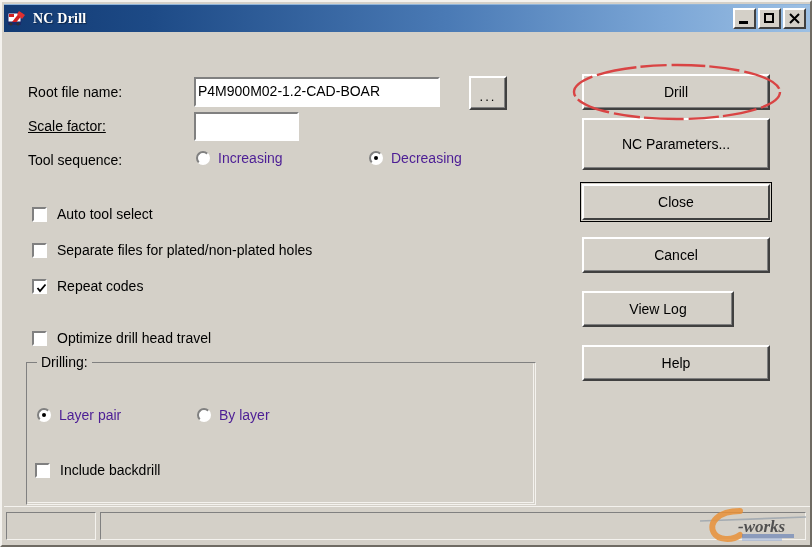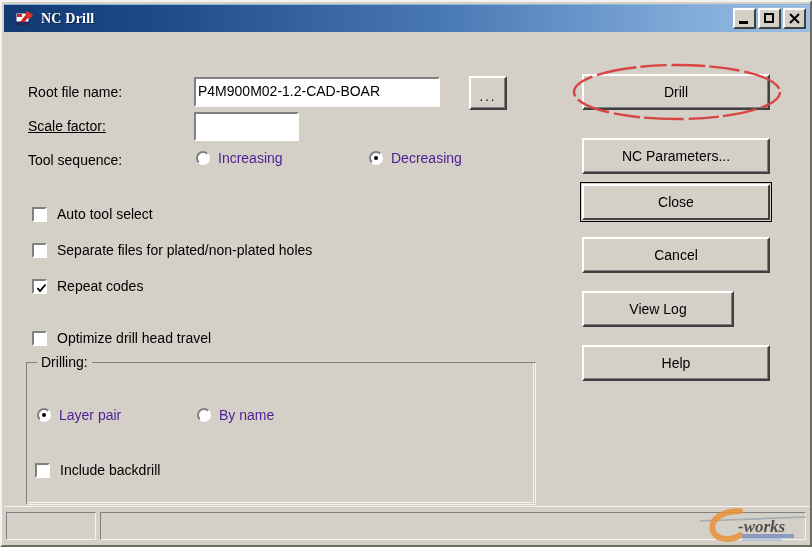--- a/index.html
+++ b/index.html
@@ -36,21 +36,21 @@
   
   .titlebar {
     position: absolute;
     left: 2px; top: 2px;
     width: 806px;
     height: 28px;
     background: linear-gradient(to right, #123a73 0%, #1d4a86 18%, #4a7ab5 55%, #7ba6d6 82%, #9dc0e4 100%);
     display: flex;
     align-items: center;
     box-sizing: border-box;
-    padding-left: 11px;
+    padding-left: 3px;
     border-top: 1px solid #8fb4da;
   }
   .title-icon {
     width: 20px;
     height: 18px;
     position: relative;
     flex: 0 0 auto;
     margin-right: 6px;
   }
   .title-text {
@@ -417,35 +417,35 @@
 
         <span class="rd-row" style="left:10px; top:44px;">
           <span class="rdo">
             <span class="dot"></span>
           </span>
           <span class="rd-label">Layer pair</span>
         </span>
 
         <span class="rd-row" style="left:170px; top:44px;">
           <span class="rdo"></span>
-          <span class="rd-label">By name</span>
+          <span class="rd-label">By layer</span>
         </span>
 
         <span class="cb-row" style="left:8px; top:99px;">
           <span class="cbox"></span>
           <span class="cb-label">Include backdrill</span>
         </span>
       </div>
 
       <span class="btn" style="left:578px; top:42px; width:188px; height:36px;">
         <span class="inner"></span>
         <span>Drill</span>
       </span>
 
-      <span class="btn" style="left:578px; top:106px; width:188px; height:36px;text-align:center;">
+      <span class="btn" style="left:578px; top:86px; width:188px; height:52px;text-align:center;">
         <span class="inner"></span>
         <span>NC Parameters...</span>
       </span>
 
       <span class="btn default" style="left:576px; top:150px; width:192px; height:40px;">
         <span class="face">
           <span>Close</span>
         </span>
       </span>
 

